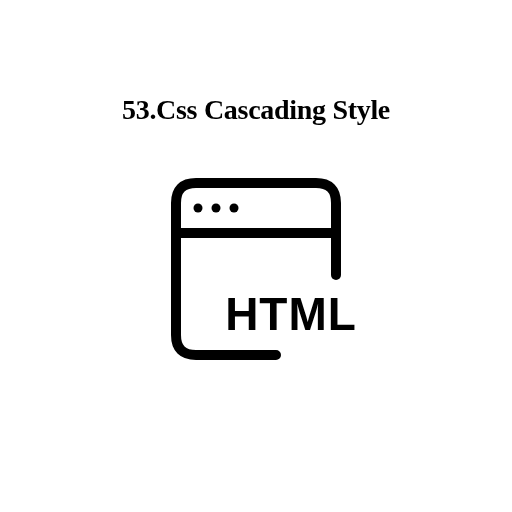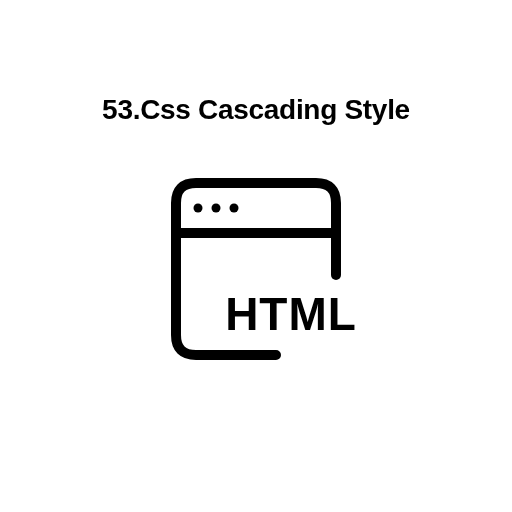--- a/index.html
+++ b/index.html
@@ -14,20 +14,21 @@
     }
     .title {
       margin-top: 92px;
       text-align: center;
       font-weight: 800;
       font-size: 28px;
       line-height: 1.25;
       color: #000000;
       letter-spacing: -0.3px;
       padding: 0 40px;
+      font-family: Liberation Serif, serif;
     }
     .icon-wrap {
       margin-top: 28px;
       width: 220px;
       height: 220px;
       display: flex;
       align-items: center;
       justify-content: center;
     }
     .icon-wrap svg {

